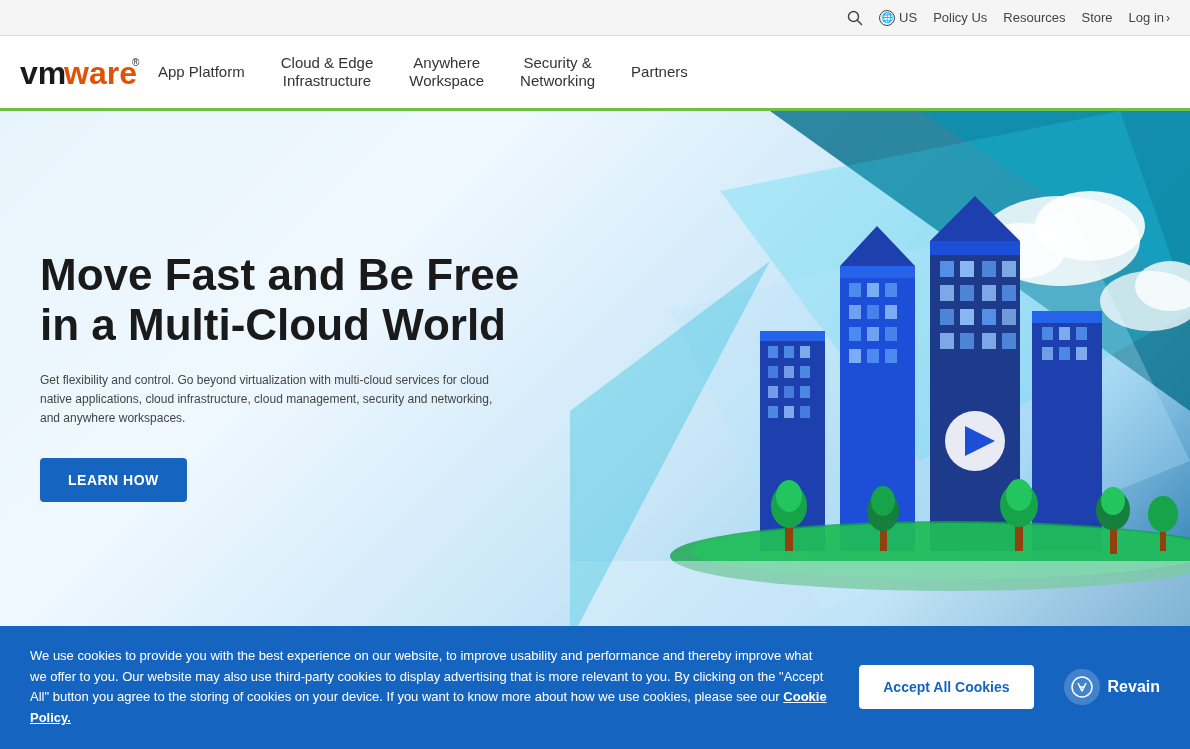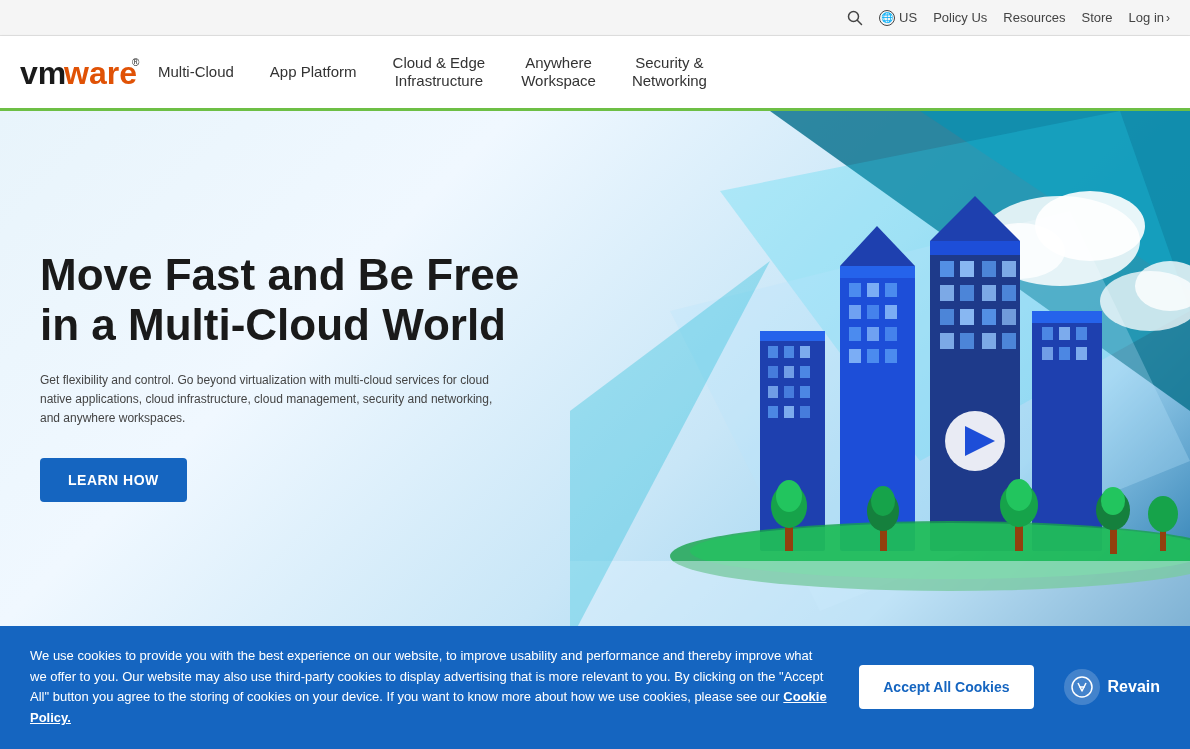--- a/index.html
+++ b/index.html
@@ -249,33 +249,33 @@
       <svg viewBox="0 0 120 36" xmlns="http://www.w3.org/2000/svg">
         <text x="0" y="30" font-family="Arial, sans-serif" font-weight="bold" font-size="32" fill="#1a1a1a">vm</text>
         <text x="44" y="30" font-family="Arial, sans-serif" font-weight="bold" font-size="32" fill="#e05206">ware</text>
         <text x="112" y="12" font-family="Arial, sans-serif" font-size="10" fill="#1a1a1a">®</text>
       </svg>
     </div>
   </div>
 
   <div class="nav-links">
     <div class="nav-item">
-      <span>Multi-Cloud</span>
-    </div>
-    <div class="nav-item">
       <span>App Platform</span>
     </div>
     <div class="nav-item" style="text-align:center">
       <span>Cloud &amp; Edge<br>Infrastructure</span>
     </div>
     <div class="nav-item" style="text-align:center">
       <span>Anywhere<br>Workspace</span>
     </div>
     <div class="nav-item" style="text-align:center">
       <span>Security &amp;<br>Networking</span>
+    </div>
+    <div class="nav-item">
+      <span>Partners</span>
     </div>
   </div>
 
 </nav>
 
 <section class="hero">
 
   <div class="hero-illustration">
     <svg width="620" height="530" viewBox="0 0 620 530" xmlns="http://www.w3.org/2000/svg">
 

